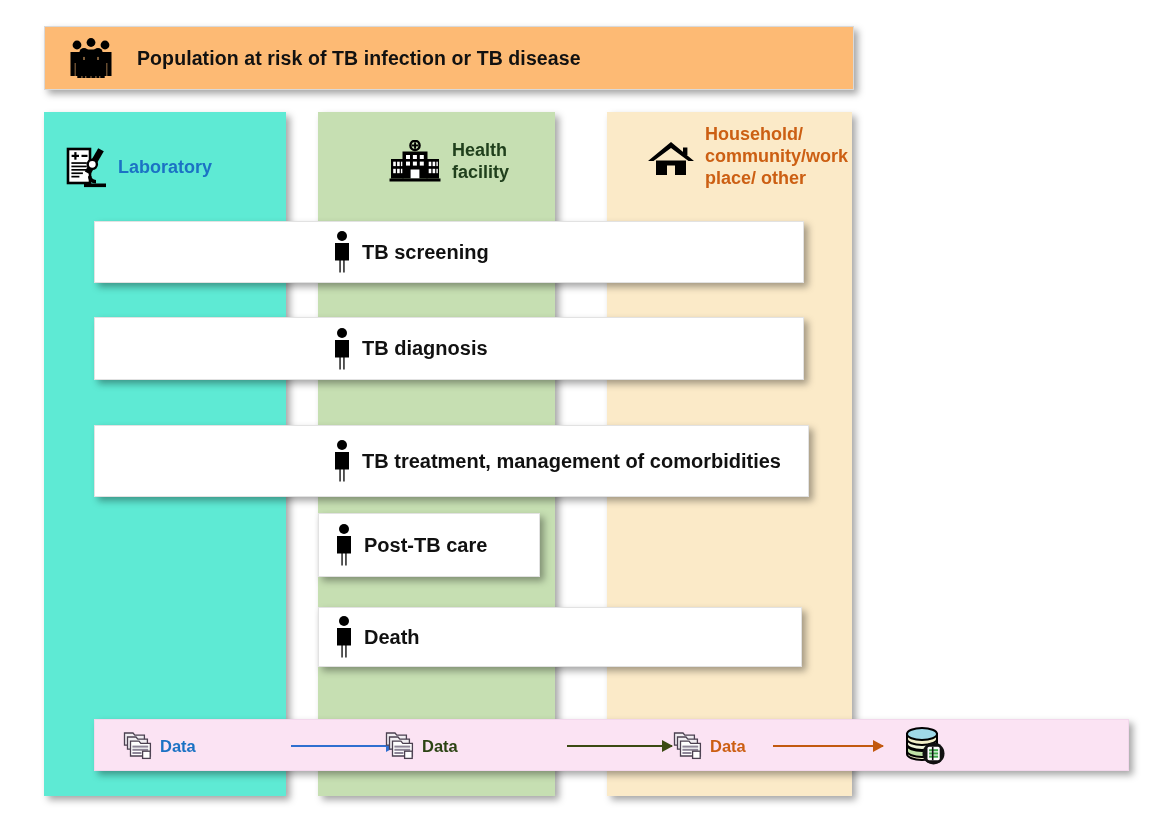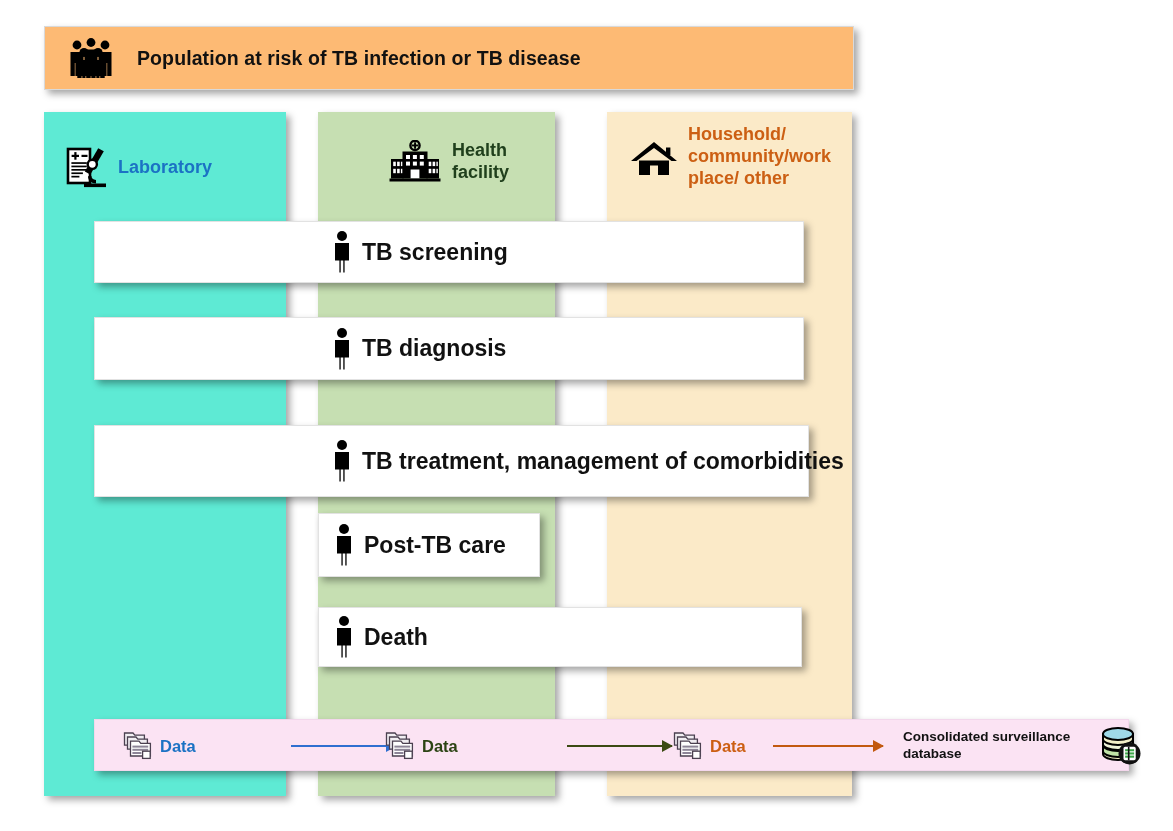--- a/index.html
+++ b/index.html
@@ -35,34 +35,34 @@
   }
   #col-lab{left:44px;width:242px;background:#5eead4;}
   #col-hf{left:318px;width:237px;background:#c6dfb2;}
   #col-hh{left:607px;width:245px;background:#fbeac8;}
 
   .col-head{
     display:flex;align-items:center;gap:10px;
     padding:34px 0 0 22px;box-sizing:border-box;
   }
   #col-hf .col-head{padding-left:26px;padding-top:28px;margin-left:44px;}
-  #col-hh .col-head{padding-left:23px;padding-top:12px;}
+  #col-hh .col-head{padding-left:40px;padding-top:12px;}
   .col-title{font-size:18px;font-weight:bold;line-height:1.22;}
   #col-lab .col-title{color:#1b72c4;}
   #col-hf .col-title{color:#20401c;}
   #col-hh .col-title{color:#cc5f13;}
 
   
   .bar{
     position:absolute;background:#ffffff;border:1px solid #e2e2e2;
     display:flex;align-items:center;box-sizing:border-box;
   }
   .bar .person{margin-left:236px;margin-right:9px;flex:0 0 auto;}
   .bar .bar-label{
-    font-size:23px;font-weight:bold;color:#111111;white-space:nowrap;
+    font-size:20px;font-weight:bold;color:#111111;white-space:nowrap;
   }
   #bar-screening{left:94px;top:221px;width:710px;height:62px;}
   #bar-diagnosis {left:94px;top:317px;width:710px;height:63px;}
   #bar-treatment {left:94px;top:425px;width:715px;height:72px;}
 
   #bar-postcare  {left:318px;top:513px;width:222px;height:64px;}
   #bar-postcare .person{margin-left:14px;}
   #bar-death     {left:318px;top:607px;width:484px;height:60px;}
   #bar-death .person{margin-left:14px;}
 
@@ -335,24 +335,20 @@
       </span>
       <span class="data-label">Data</span>
     </div>
 
     <div id="arrow-hh-db" class="flow-arrow">
       <span class="shaft"></span>
         <span class="head"></span>
     </div>
 
     <div id="db-target">
-      <span class="db-text">
-        <span>Consolidated surveillance</span><br>
-        <span>database</span>
-      </span>
       <span>
         <svg class="ic" width="42" height="42" viewBox="0 0 42 42" aria-hidden="true">
 
           <path d="M4 9 h30 v20 a15 6 0 0 1 -30 0 Z" fill="#f3f0c8" stroke="#000" stroke-width="2"></path>
           <path d="M4 20 a15 6 0 0 0 30 0 v6 a15 6 0 0 1 -30 0 Z" fill="#bfe2a6" stroke="#000" stroke-width="2"></path>
           <path d="M4 14 a15 6 0 0 0 30 0 v5 a15 6 0 0 1 -30 0 Z" fill="#eef3d8" stroke="#000" stroke-width="2"></path>
 
           <ellipse cx="19" cy="9" rx="15" ry="6" fill="#9fd9e8" stroke="#000" stroke-width="2"></ellipse>
 
           <circle cx="30.5" cy="28.5" r="11" fill="#111111"></circle>

